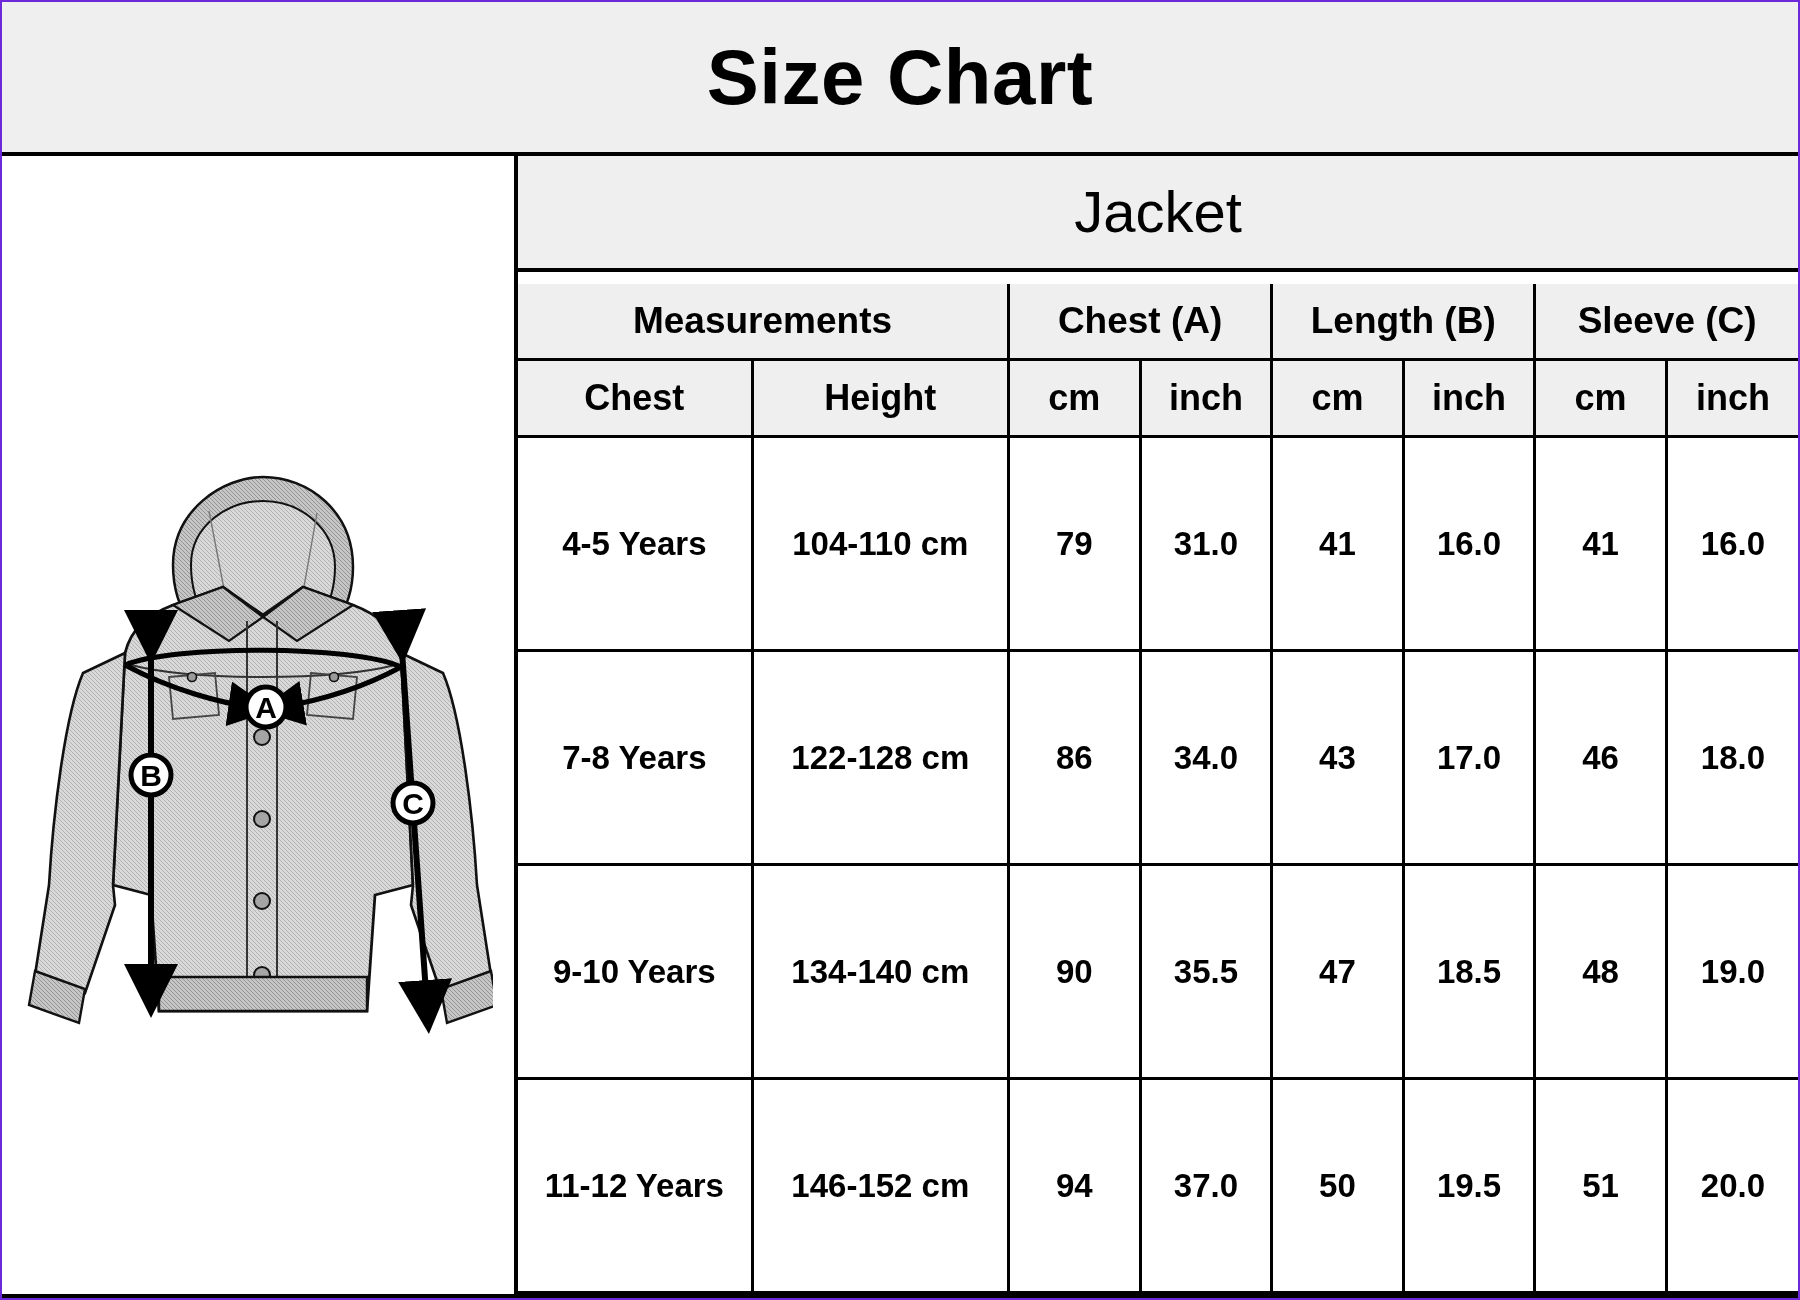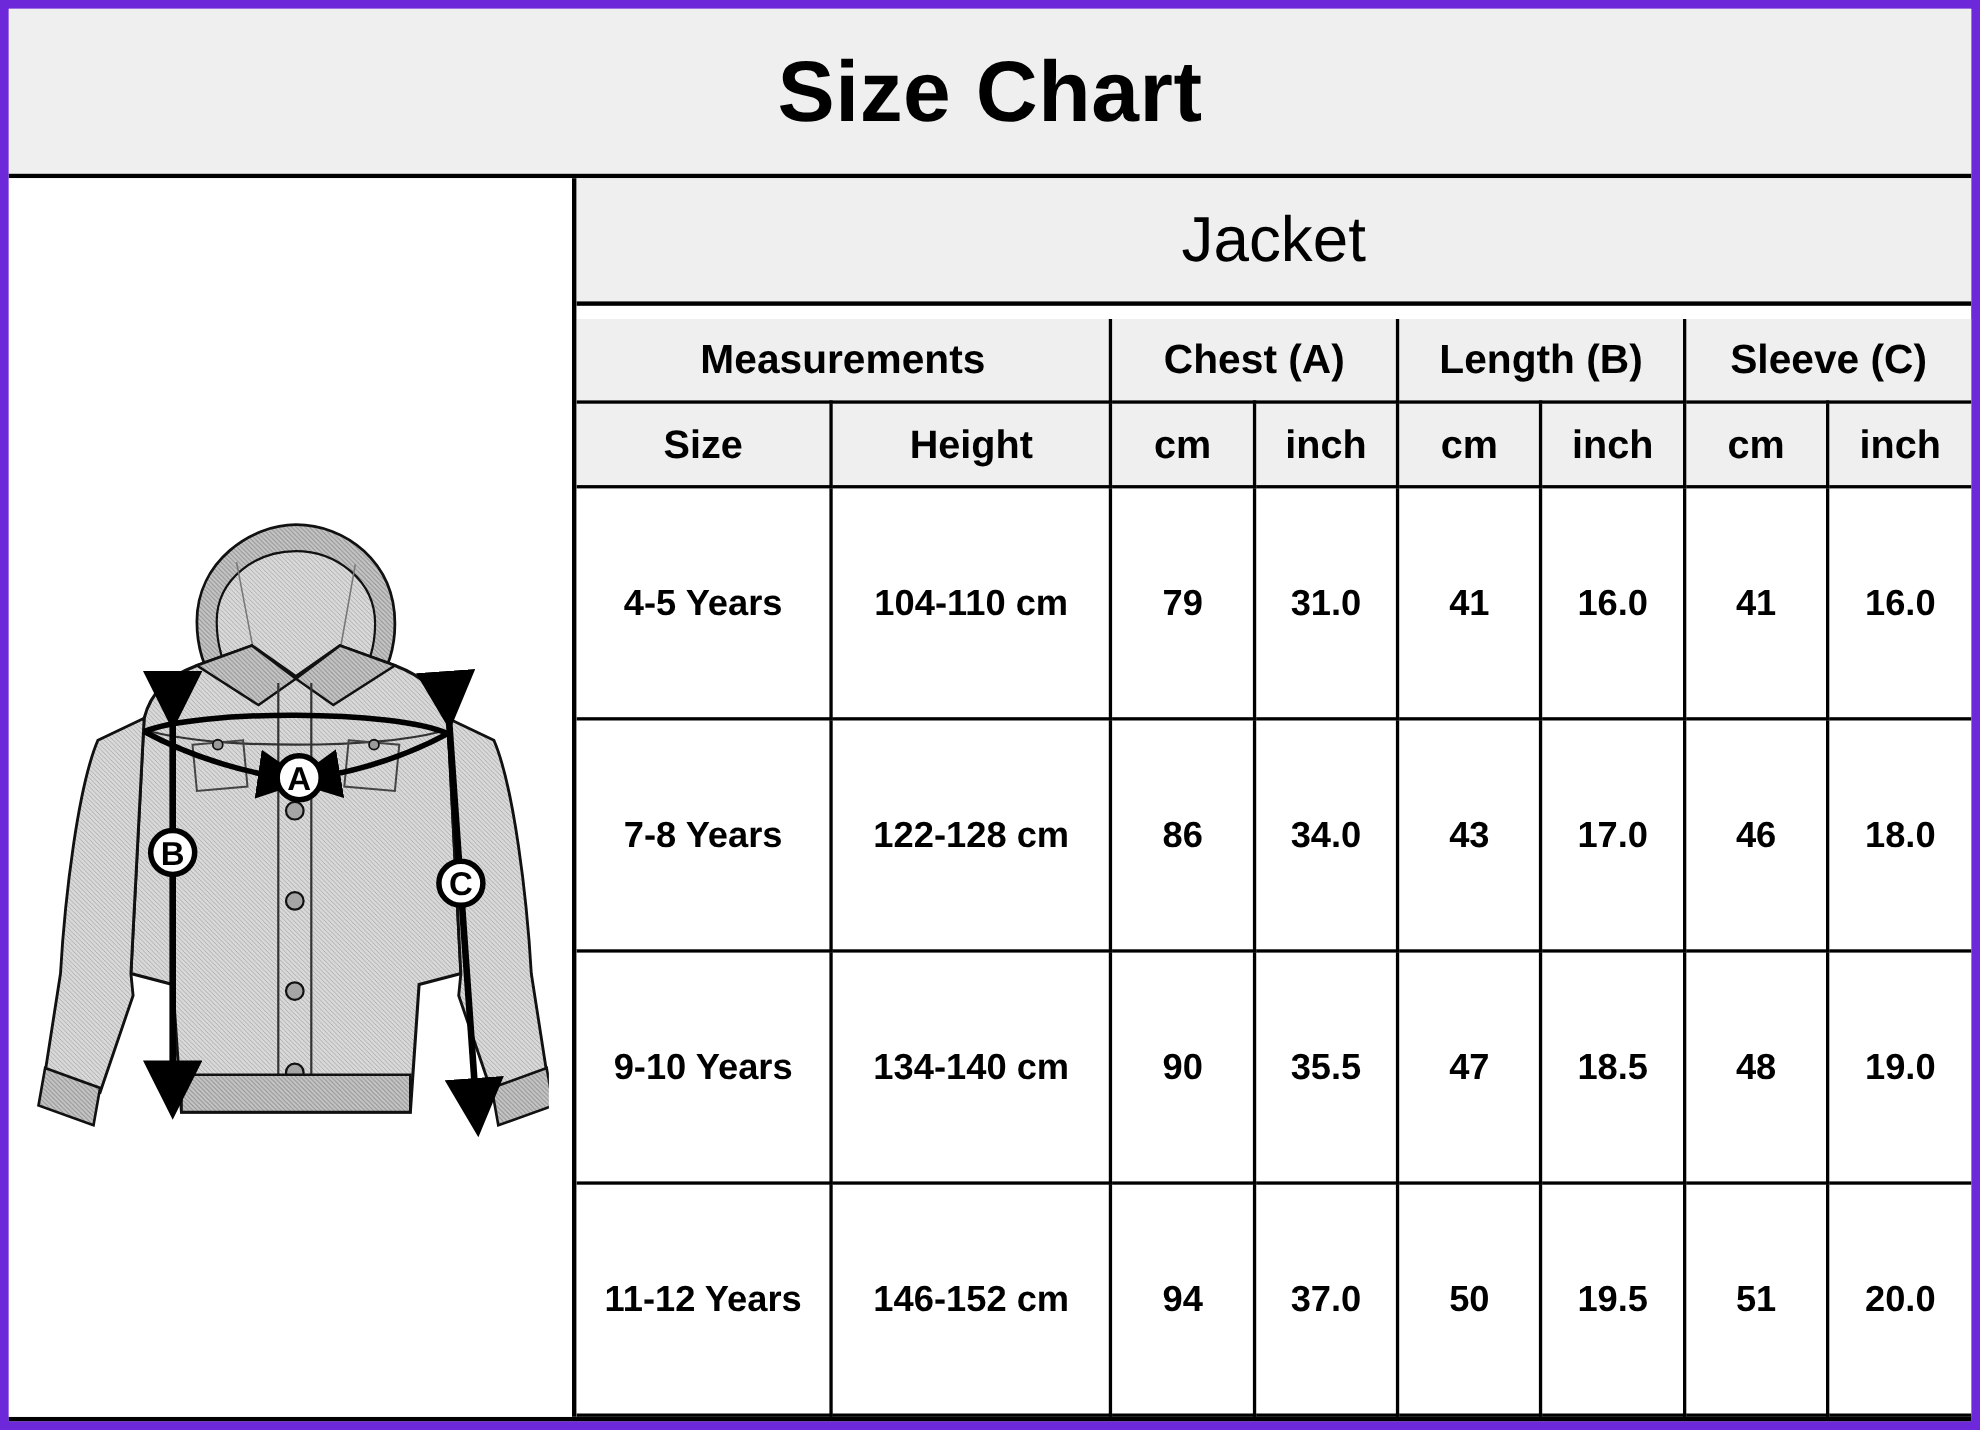--- a/index.html
+++ b/index.html
@@ -13,21 +13,21 @@
     font-family: "Liberation Sans", sans-serif;
     color: #000000;
     overflow: hidden;
   }
 
   .sheet {
     position: relative;
     width: 1800px;
     height: 1300px;
     box-sizing: border-box;
-    border: 8px solid #6d28d9;
+    border: 2px solid #6d28d9;
     background: #fff;
     display: flex;
     flex-direction: column;
   }
 
   
   .title-bar {
     flex: 0 0 150px;
     background: #efefef;
     border-bottom: 4px solid #000;
@@ -266,21 +266,21 @@
             <col class="c-unit">
         </colgroup>
         <thead>
           <tr class="head-1">
             <th colspan="2">Measurements</th>
             <th colspan="2">Chest (A)</th>
             <th colspan="2">Length (B)</th>
             <th colspan="2">Sleeve (C)</th>
           </tr>
           <tr class="head-2">
-            <th>Size</th>
+            <th>Chest</th>
             <th>Height</th>
             <th>cm</th>
             <th>inch</th>
             <th>cm</th>
             <th>inch</th>
             <th>cm</th>
             <th>inch</th>
           </tr>
         </thead>
         <tbody>

